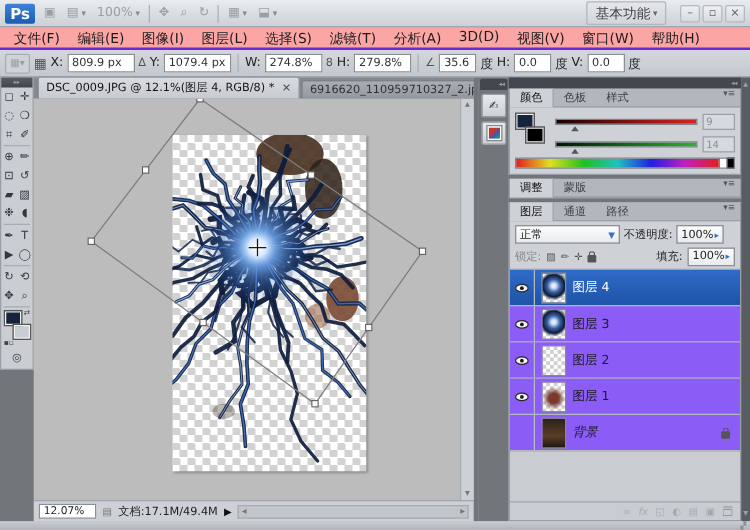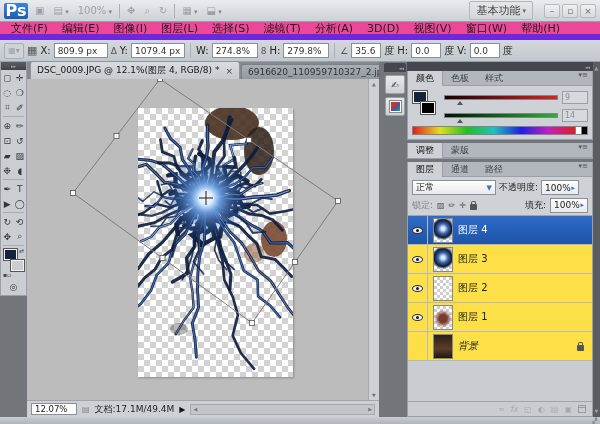--- a/index.html
+++ b/index.html
@@ -4,33 +4,33 @@
 <style>
   *{box-sizing:border-box;margin:0;padding:0}
   html,body{width:600px;height:424px;overflow:hidden}
   body{font-family:"DejaVu Sans","Liberation Sans",sans-serif;font-size:11px;color:#222;background:#b4b9bf}
   .app{width:600px;height:424px;display:flex;flex-direction:column;background:#b4b9bf}
 
   
   .titlebar{height:22px;display:flex;align-items:center;gap:5px;padding:0 4px;
     background:linear-gradient(#e9ecef,#ccd1d7);border-bottom:1px solid #9aa0a8}
   .ps-logo{width:24px;height:16px;background:linear-gradient(#3c83d8,#1b5cb0);color:#fff;
-    font-size:16px;font-weight:bold;display:flex;align-items:center;justify-content:center;border-radius:2px}
+    font-size:12px;font-weight:bold;display:flex;align-items:center;justify-content:center;border-radius:2px}
   .tb-ic{color:#9aa0a6;font-size:10px;padding:0 2px}
   .tb-ic.dd::after{content:" ▾";font-size:7px;color:#888}
   .tb-sep{width:1px;height:14px;background:#aab0b8}
   .workspace{margin-left:auto;display:flex;align-items:center;gap:2px;color:#444;
     border:1px solid #b0b6bc;border-radius:2px;padding:1px 6px;background:linear-gradient(#e3e6ea,#d2d6db)}
   .workspace .car{font-size:7px;color:#666}
   .winbtns{display:flex;gap:2px;margin-left:6px}
   .winbtn{width:16px;height:14px;display:flex;align-items:center;justify-content:center;
     color:#666;font-size:9px;border:1px solid #b5bac0;border-radius:2px;background:linear-gradient(#eef1f4,#d6dade)}
 
   
-  .menubar{height:18px;display:flex;align-items:center;background:#ec4899;border-bottom:6px solid #6d28d9;padding-left:4px}
+  .menubar{height:18px;display:flex;align-items:flex-start;background:#fca5a5;border-bottom:2px solid #6d28d9;padding-left:4px}
   .menu-item{padding:1px 7px;font-size:11px;color:#1c1c1c}
 
   
   .optionsbar{height:22px;display:flex;align-items:center;gap:3px;background:linear-gradient(#d4d8dc,#c3c8ce);
     border-bottom:1px solid #9aa0a8;padding:0 4px;font-size:10px;color:#222}
   .opt-tool{width:20px;height:16px;border:1px solid #a8aeb4;border-radius:2px;background:#cfd3d8;
     display:flex;align-items:center;justify-content:center;font-size:8px;color:#9aa0a6}
   .ref-grid{font-size:11px;color:#555}
   .opt-field{height:15px;background:#fff;border:1px solid #8a9097;padding:0 3px;display:flex;align-items:center;font-size:9px;color:#333}
   .w52{width:54px}.w44{width:46px}.w30{width:30px}
@@ -127,21 +127,21 @@
   .blue-car{color:#3b6fc0;font-size:7px}
   .small-label{font-size:9px;color:#222;white-space:nowrap}
   .val-box{width:38px;height:15px;background:linear-gradient(#fdfdfd,#e8eaee);border:1px solid #8a9097;
     display:flex;align-items:center;justify-content:space-between;padding:0 3px;font-size:9px}
   .lock-row{display:flex;align-items:center;gap:4px;padding:0 4px 3px 4px;height:17px}
   .lock-label{opacity:.45}
   .lock-ics{display:flex;align-items:center;gap:4px;font-size:8px;color:#555}
   .csslock{width:7px;height:6px;background:#555;border-radius:1px;position:relative;margin-top:3px}
   .csslock::before{content:"";position:absolute;left:1px;top:-3px;width:3px;height:3px;border:1px solid #555;border-bottom:none;border-radius:2px 2px 0 0}
   .layer-rows{flex:1;background:#c9cdd2;border-top:1px solid #9fa5ab;overflow:hidden}
-  .layer-row{height:29px;display:flex;align-items:center;border-bottom:1px solid #b4b9bf;background:#fde047}
+  .layer-row{height:29px;display:flex;align-items:center;border-bottom:1px solid #b4b9bf;background:#8b5cf6}
   .layer-row.selected{background:linear-gradient(#2f6bc8,#1e54a8)}
   .layer-row.selected .layer-name{color:#fff}
   .eye-cell{width:20px;align-self:stretch;border-right:1px solid #b4b9bf;display:flex;align-items:center;justify-content:center}
   .eye{width:11px;height:7px;border:1px solid #2a2a2a;border-radius:50%;background:#f4f4f4;position:relative}
   .eye::after{content:"";position:absolute;left:3px;top:1px;width:3px;height:3px;border-radius:50%;background:#1a1a1a}
   .layer-thumb{width:20px;height:25px;margin:0 5px;border:1px solid #888;
     background:conic-gradient(#cfcfcf 25%,#fff 0 50%,#cfcfcf 0 75%,#fff 0);background-size:6px 6px;position:relative}
   .layer-thumb.lightning::after{content:"";position:absolute;inset:0;
     background:radial-gradient(circle at 50% 42%,#dcebff 0 10%,#3a62a8 32%,#0d1b36 55%,rgba(13,27,54,0) 72%)}
   .layer-thumb.figure::after{content:"";position:absolute;inset:0;

